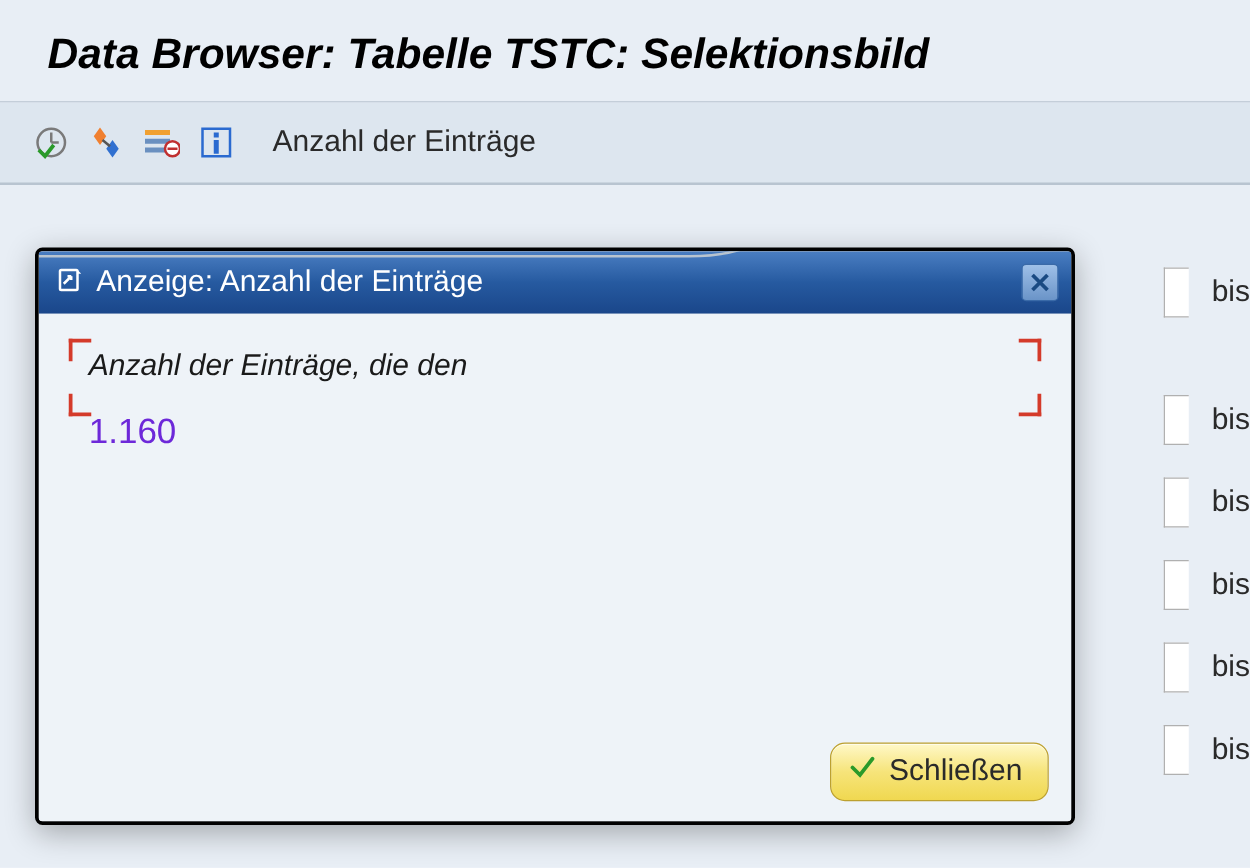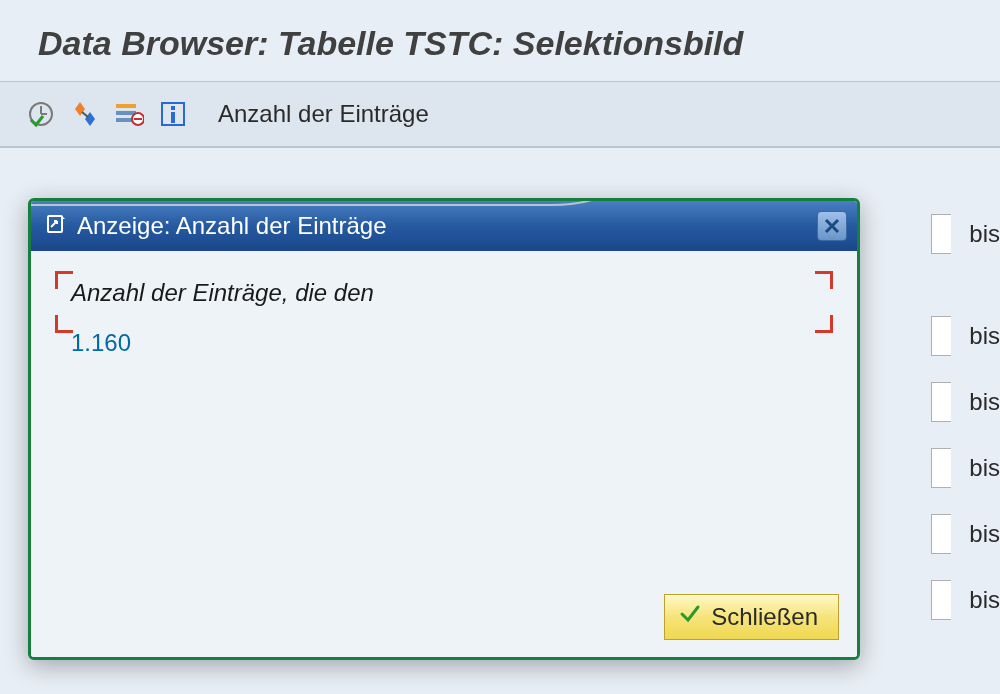--- a/index.html
+++ b/index.html
@@ -13,21 +13,21 @@
       width: 1000px;
       height: 694px;
       overflow: hidden;
       position: relative;
     }
     
     .page-title {
       font-style: italic;
       font-weight: bold;
       font-size: 34px;
-      color: #404040;
+      color: #000000;
       padding: 24px 16px 18px 38px;
       border-bottom: 1px solid #b8c4d0;
     }
     
     .toolbar {
       display: flex;
       align-items: center;
       gap: 10px;
       padding: 10px 16px 10px 24px;
       background: #dde6ef;
@@ -82,21 +82,21 @@
       padding-left: 12px;
     }
     
     .dialog {
       position: absolute;
       left: 28px;
       top: 198px;
       width: 832px;
       height: 462px;
       background: #eef3f8;
-      border: 3px solid #15803d;
+      border: 3px solid #000000;
       border-radius: 6px;
       box-shadow: 0 6px 24px rgba(0,0,0,0.3);
       display: flex;
       flex-direction: column;
       overflow: hidden;
     }
     .dialog-titlebar {
       background: linear-gradient(to bottom, #4a7ec2 0%, #265aa0 50%, #1a468a 100%);
       height: 50px;
       display: flex;
@@ -159,22 +159,22 @@
       border-right: 3px solid #d43a2a;
     }
     .dialog-line {
       font-size: 24px;
       color: #1a1a1a;
       margin-bottom: 22px;
       padding-left: 10px;
       font-style: italic;
     }
     .dialog-count {
-      font-size: 24px;
-      color: #0369a1;
+      font-size: 28px;
+      color: #6d28d9;
       padding-left: 10px;
     }
     
     .dialog-footer {
       height: 70px;
       background: #eef3f8;
       border-top: none;
       display: flex;
       justify-content: flex-end;
       align-items: center;
@@ -188,21 +188,21 @@
       right: 0;
       height: 24px;
       pointer-events: none;
     }
     .close-btn {
       display: flex;
       align-items: center;
       gap: 10px;
       background: linear-gradient(to bottom, #fff8c8 0%, #f6e47a 50%, #f0d850 100%);
       border: 1px solid #bca030;
-      border-radius: 0;
+      border-radius: 12px;
       padding: 8px 20px 8px 14px;
       font-size: 24px;
       color: #2a2a2a;
       box-shadow: inset 0 1px 0 rgba(255,255,255,0.6);
       justify-content: space-between;
     }
     .checkmark {
       color: #2a9a2a;
       font-size: 24px;
       font-weight: bold;

